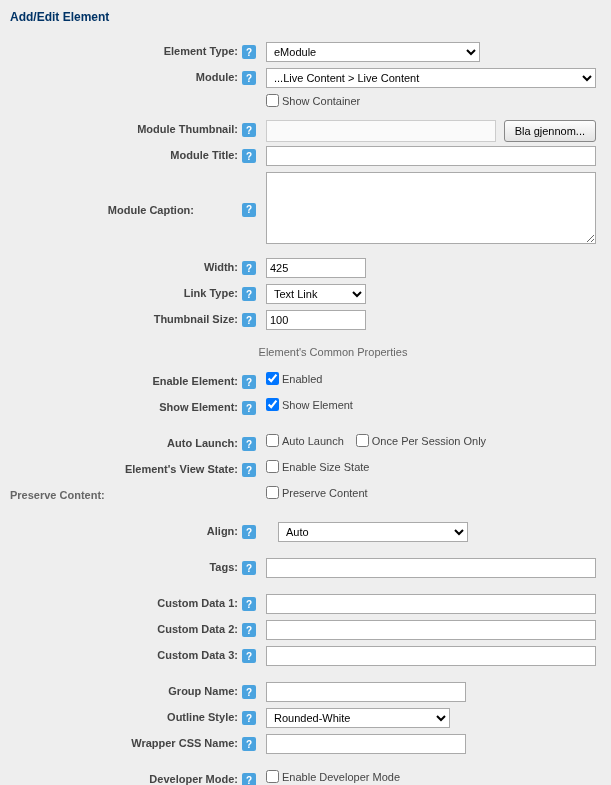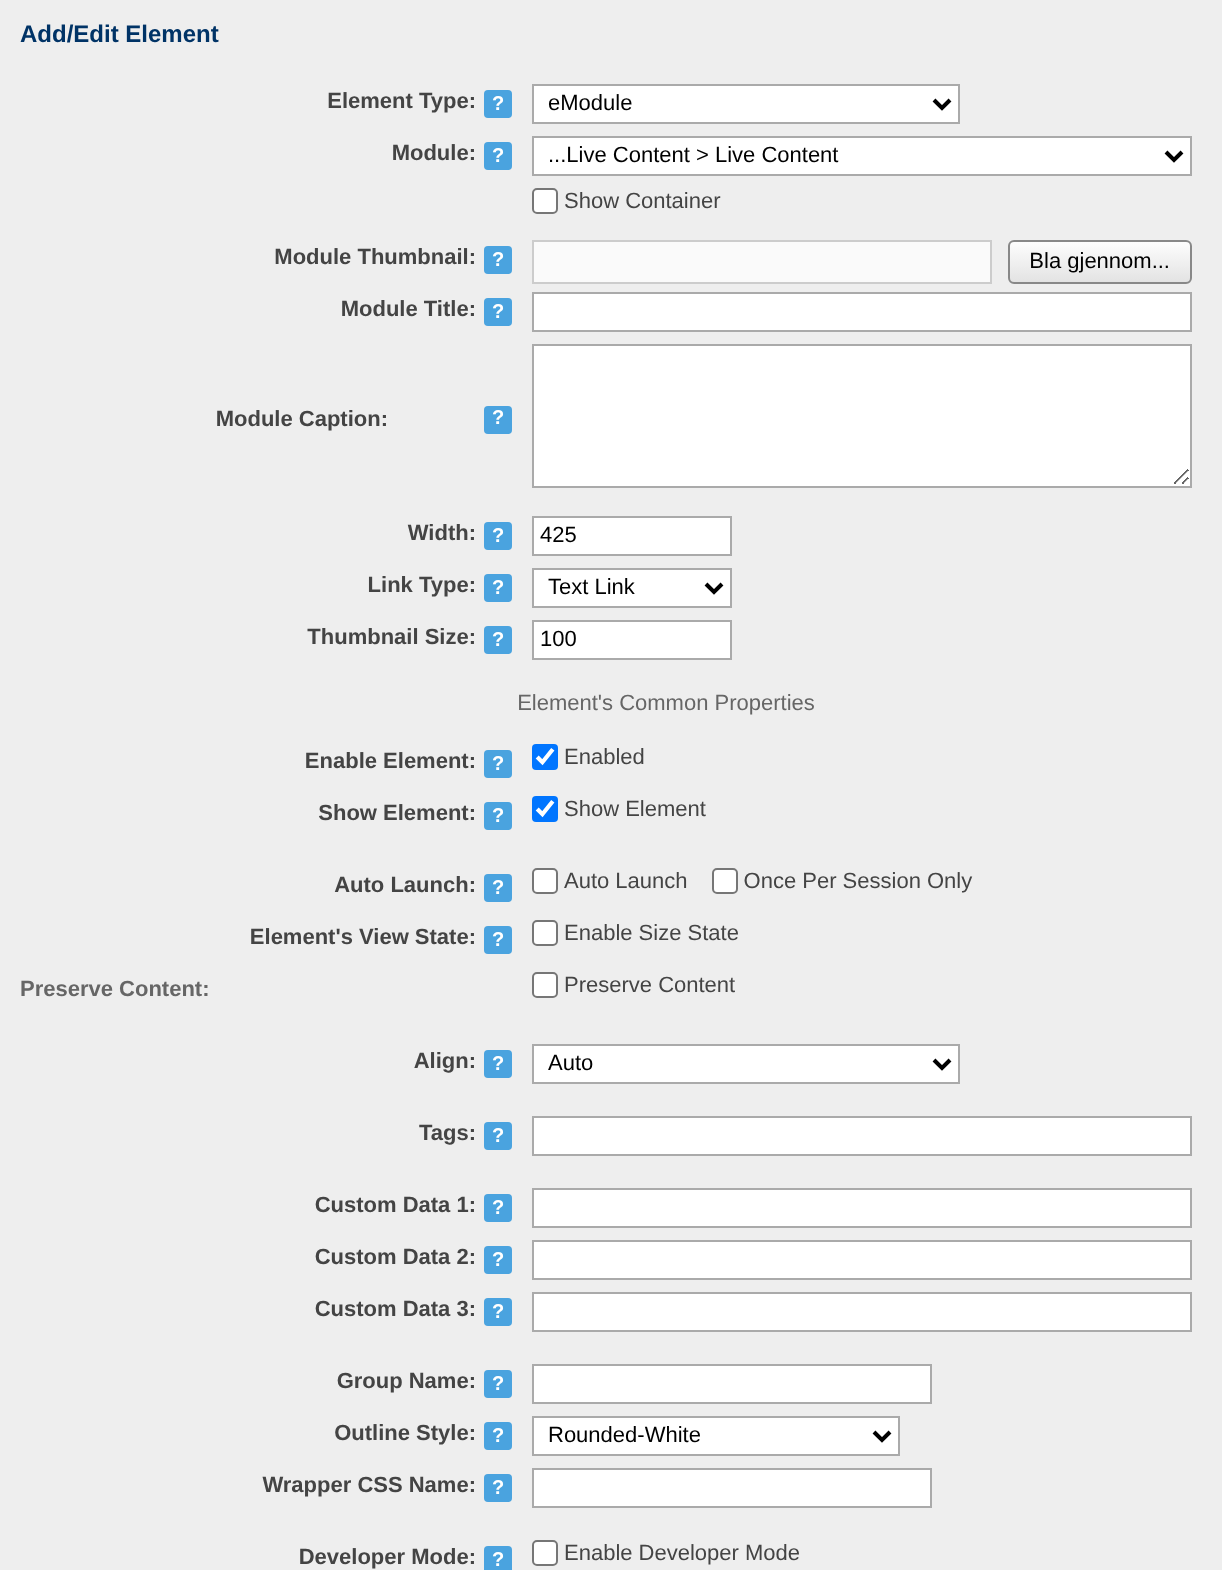--- a/index.html
+++ b/index.html
@@ -14,21 +14,21 @@
 .help { display: inline-flex; width: 14px; height: 14px; background: #4aa3df; color: white; font-weight: bold; font-size: 10px; align-items: center; justify-content: center; border-radius: 2px; cursor: pointer; }
 .field-col { flex: 1; padding-left: 6px; display: flex; align-items: center; flex-wrap: wrap; gap: 4px; }
 .section-header { text-align: center; color: #666; font-size: 11px; margin: 14px 0 14px 0; padding-left: 60px; }
 select, input[type="text"], textarea { font-family: Arial, sans-serif; font-size: 11px; border: 1px solid #aaa; background: white; padding: 2px 3px; }
 select { height: 20px; }
 input[type="text"] { height: 20px; }
 textarea { resize: vertical; overflow-y: scroll; }
 .sel-med { width: 214px; }
 .sel-wide { width: 330px; }
 .sel-link { width: 100px; }
-.sel-align { width: 214px; }
+.sel-align { width: 190px; margin-left: 12px; }
 .inp-num { width: 100px; }
 .inp-full { width: 330px; }
 .inp-200 { width: 200px; }
 .btn-browse { height: 22px; padding: 0 10px; border: 1px solid #888; background: linear-gradient(#fdfdfd,#e3e3e3); border-radius: 3px; font-size: 11px; cursor: pointer; }
 .thumb-row .field-col { align-items: stretch; }
 .thumb-box { flex: 1; height: 22px; border: 1px solid #ccc; background: #fafafa; margin-right: 4px; }
 .cb-label { font-size: 11px; color: #444; display: flex; align-items: center; gap: 3px; }
 </style>
 </head>
 <body>

